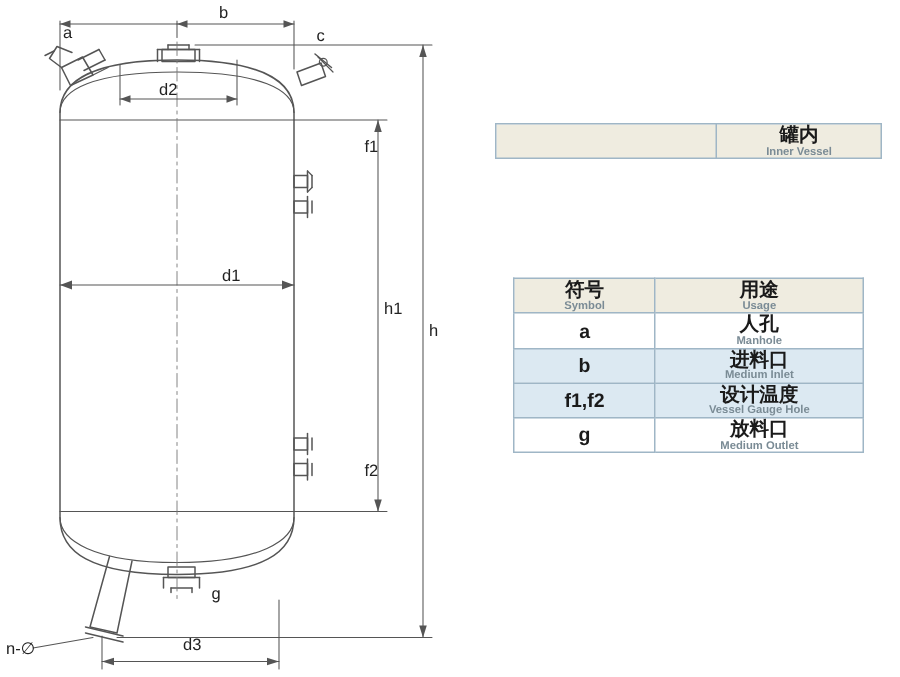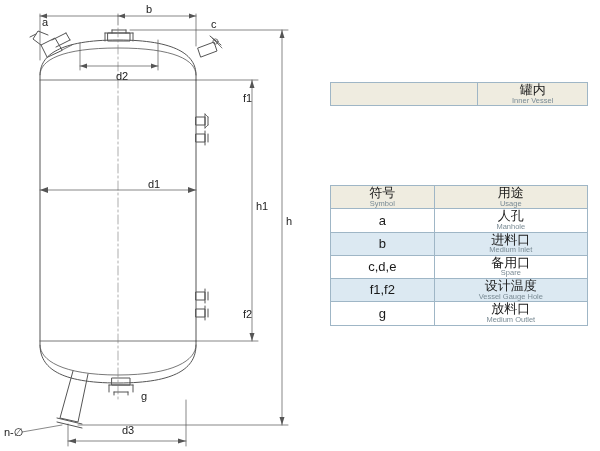--- a/index.html
+++ b/index.html
@@ -5,31 +5,31 @@
   html,body{margin:0;padding:0;}
   body{width:600px;height:451px;background:#ffffff;font-family:"Liberation Sans",sans-serif;position:relative;overflow:hidden;}
 
   
   #drawing{position:absolute;left:0;top:0;width:320px;height:451px;}
   #drawing svg{display:block;}
 
   .lbl{position:absolute;font-size:11px;color:#222;font-family:"Liberation Sans",sans-serif;white-space:nowrap;}
 
   
-  .tbl{position:absolute;border-collapse:collapse;font-family:"Liberation Sans",sans-serif;}
+  .tbl{position:absolute;border-collapse:collapse;font-family:"Liberation Sans",sans-serif;font-weight:bold;}
   .tbl td{border:1px solid #9fb6c6;text-align:center;vertical-align:middle;padding:0;}
   .cn{font-size:13px;color:#1a1a1a;line-height:1.05;}
   .en{font-size:7.5px;color:#7a8b95;line-height:1.15;}
   .hdr-beige{background:#efece0;}
   .row-white{background:#ffffff;}
   .row-blue{background:#dce9f2;}
   .cellpad{padding:3px 2px 4px 2px;}
 
   #table1{left:330px;top:82px;width:258px;}
-  #table2{left:330px;top:185px;width:258px;}
+  #table2{left:342px;top:185px;width:234px;}
 </style>
 </head>
 <body>
 
 <div id="drawing">
 <svg width="320" height="451" viewBox="0 0 320 451" xmlns="http://www.w3.org/2000/svg">
   <g fill="none" stroke="#555" stroke-width="1" stroke-linecap="round" stroke-linejoin="round">
 
     <path d="M40 75
              C40 55, 60 40, 118 40
@@ -164,21 +164,21 @@
       <path d="M186 441 L178 438.5 L178 443.5 Z" fill="#555" stroke="none"></path>
     </g>
 
   </g>
 </svg>
 </div>
 
 <div class="lbl" style="left:42px;top:16px;">a</div>
 <div class="lbl" style="left:146px;top:3px;">b</div>
 <div class="lbl" style="left:211px;top:18px;">c</div>
-<div class="lbl" style="left:116px;top:54px;margin-top:16px;">d2</div>
+<div class="lbl" style="left:106px;top:54px;">d2</div>
 <div class="lbl" style="left:243px;top:92px;text-align:right;">f1</div>
 <div class="lbl" style="left:148px;top:178px;">d1</div>
 <div class="lbl" style="left:256px;top:200px;">h1</div>
 <div class="lbl" style="left:286px;top:215px;">h</div>
 <div class="lbl" style="left:243px;top:308px;">f2</div>
 <div class="lbl" style="left:141px;top:390px;">g</div>
 <div class="lbl" style="left:122px;top:424px;text-align:center;">d3</div>
 <div class="lbl" style="left:4px;top:426px;">n-∅</div>
 
 <table class="tbl" id="table1">
@@ -230,29 +230,20 @@
     <tr class="row-blue">
       <td class="cellpad">
         <div class="cn">b</div>
       </td>
       <td class="cellpad">
         <div class="cn">进料口</div>
         <div class="en">Medium Inlet</div>
       </td>
     </tr>
 
-    <tr class="row-white">
-      <td class="cellpad">
-        <div class="cn">c,d,e</div>
-      </td>
-      <td class="cellpad">
-        <div class="cn">备用口</div>
-        <div class="en">Spare</div>
-      </td>
-    </tr>
 
     <tr class="row-blue">
       <td class="cellpad">
         <div class="cn">f1,f2</div>
       </td>
       <td class="cellpad">
         <div class="cn">设计温度</div>
         <div class="en">Vessel Gauge Hole</div>
       </td>
     </tr>

